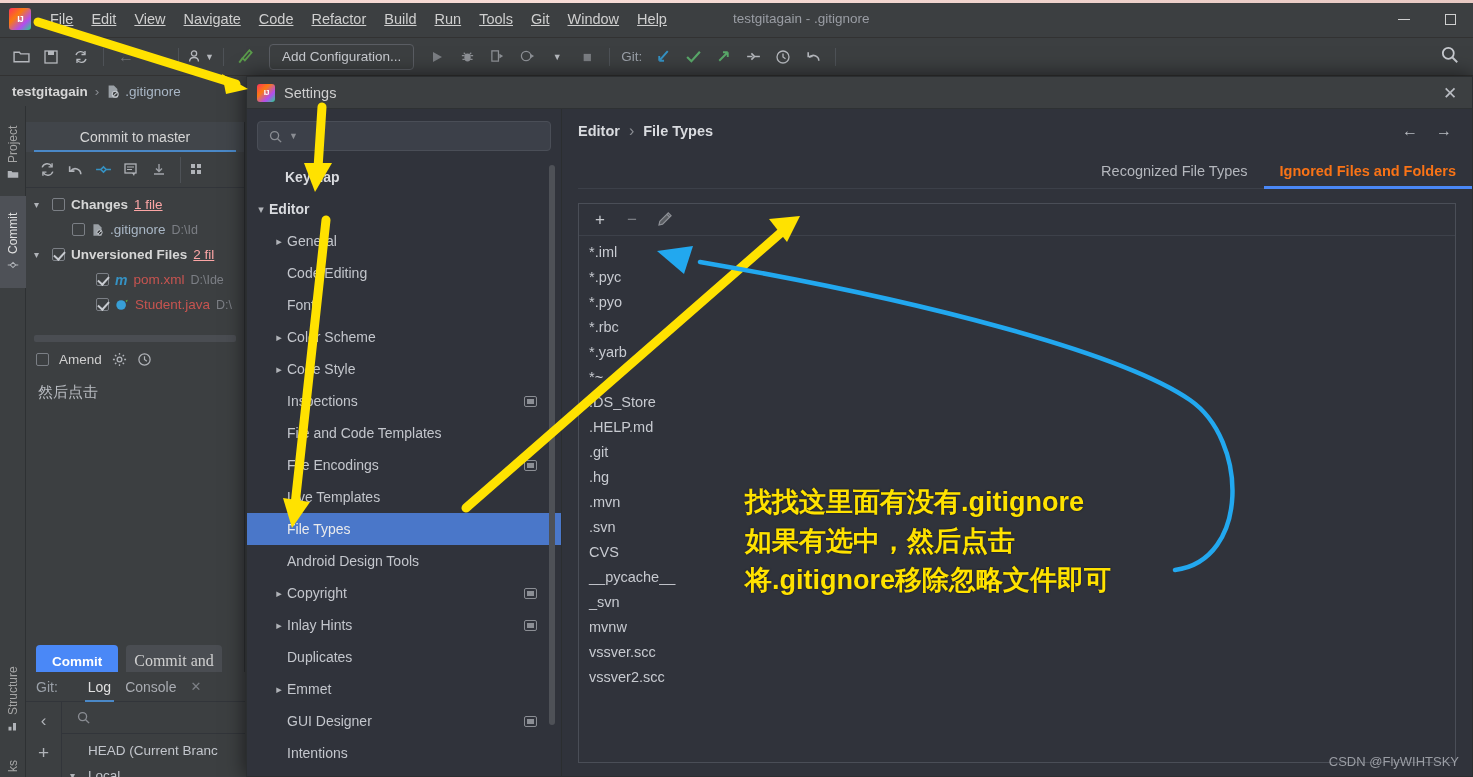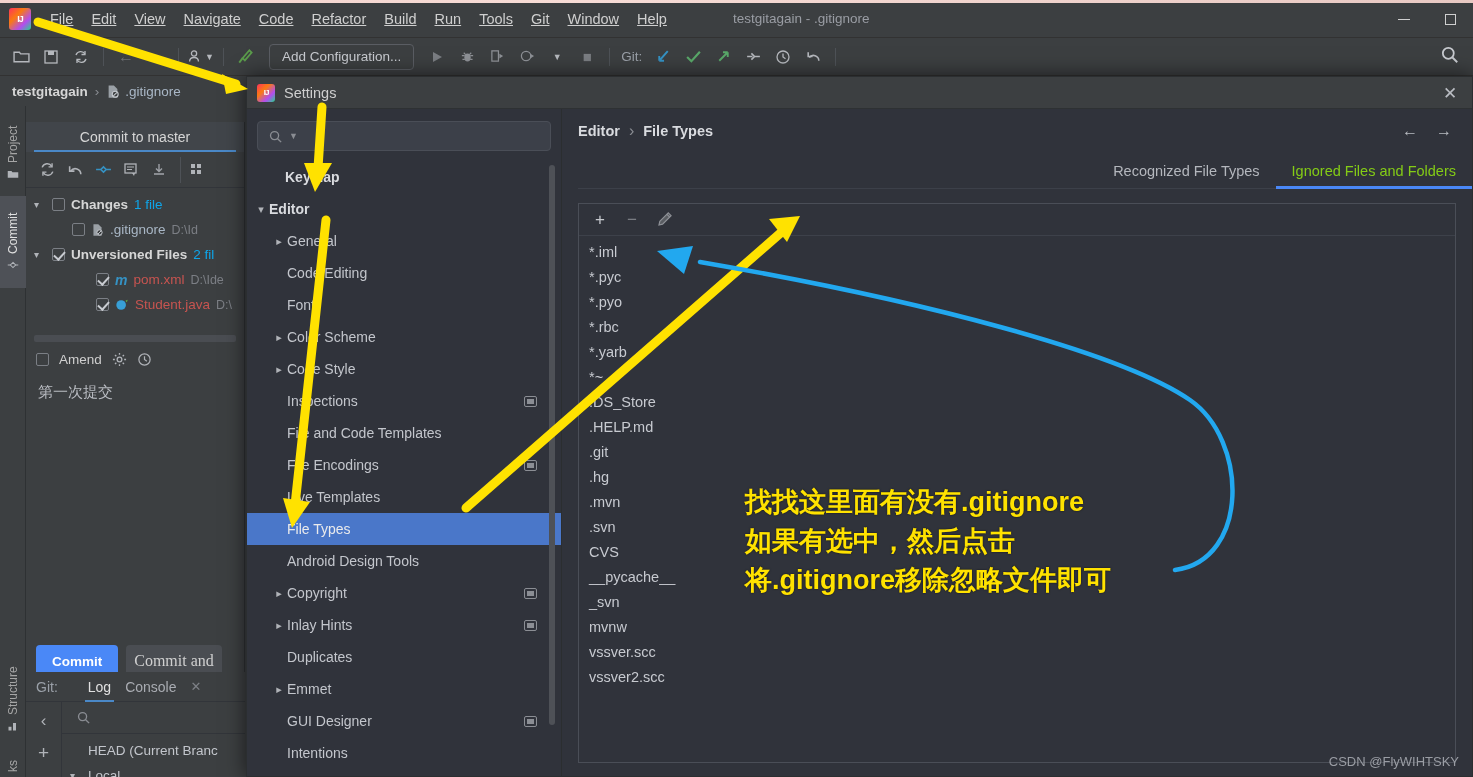--- a/index.html
+++ b/index.html
@@ -124,21 +124,21 @@
   .cbox {
     width: 13px; height: 13px; border: 1px solid #7b7f85; border-radius: 2px;
     background: #3c3f41; flex: none; position: relative;
   }
   .cbox.checked { background: #3c3f41; }
   .cbox.checked::after {
     content: ""; position: absolute; left: 3px; top: 0px; width: 5px; height: 9px;
     border: solid #c9ccd1; border-width: 0 2px 2px 0; transform: rotate(42deg);
   }
   .cp-label-bold { font-weight: bold; color: #d6d6d6; }
-  .cp-count { color: #0ea5e9; }
+  .cp-count { color: #fca5a5; text-decoration: underline; }
   .cp-path { color: #7c7f85; font-size: 12.5px; }
   .cp-file-gitignore { color: #a9b7c6; }
   .cp-file-red { color: #c75450; }
   .cp-divider { height: 7px; background: #4a4d52; margin: 18px 8px 0 8px; border-radius: 2px;}
   .cp-amend { display: flex; align-items: center; gap: 10px; padding: 10px 10px; }
   .cp-amend span { font-size: 13.5px; color: #cfcfcf; }
   .cp-msg { padding: 6px 12px; font-size: 15px; color: #b9bcc2; }
   .cp-buttons { display: flex; gap: 8px; padding: 8px 10px; }
   .btn-primary {
     background: #4a88f7; color: #fff; border: none; border-radius: 4px;
@@ -219,21 +219,21 @@
   .dlg-right { flex: 1; background: #30333b; position: relative; }
   .bc-row { display: flex; align-items: center; height: 44px; padding-left: 16px; position: relative;}
   .bc-part { font-size: 14.5px; color: #d9dbdf; font-weight: bold; }
   .bc-sep { color: #8a8d93; margin: 0 9px; font-weight: normal; }
   .bc-nav { position: absolute; right: 20px; display: flex; gap: 18px; color: #b9bcc2; font-size: 16px;}
 
   .tabs-row { display: flex; margin-left: 16px; border-bottom: 1px solid #3c4049; justify-content: flex-end; }
   .rtab {
     font-size: 14.5px; color: #b4b7bd; padding: 10px 16px 9px 16px; position: relative;
   }
-  .rtab.active { color: #84cc16; }
+  .rtab.active { color: #f97316; font-weight: bold; }
   .rtab.active::after {
     content:""; position:absolute; left:0; right:0; bottom:-1px; height: 3px; background:#4a88f7;
   }
 
   .listbox {
     margin: 14px 16px 0 16px; border: 1px solid #4a4e57; background: #30333b;
     height: 560px; position: relative;
   }
   .lb-toolbar {
     height: 32px; display: flex; align-items: center; gap: 6px; padding-left: 8px;
@@ -556,21 +556,21 @@
             </svg>
         </span>
         <span style="display:inline-flex">
           <svg width="15" height="15" viewBox="0 0 16 16">
               <circle cx="8" cy="8" r="6" fill="none" stroke="#b0b3b8" stroke-width="1.3"></circle>
               <path d="M8 4.5V8l2.5 1.8" stroke="#b0b3b8" stroke-width="1.3" fill="none"></path>
             </svg>
         </span>
       </div>
 
-      <div class="cp-msg">第一次提交</div>
+      <div class="cp-msg">然后点击</div>
 
       <div class="cp-buttons" style="position:absolute;bottom:108px;left:0;right:0">
         <button class="btn-primary">Commit</button>
         <button class="btn-secondary">Commit and</button>
       </div>
     </div>
 
     <div class="git-panel">
       <div class="git-tabs">
         <span style="color:#9aa0a8">Git:</span>

